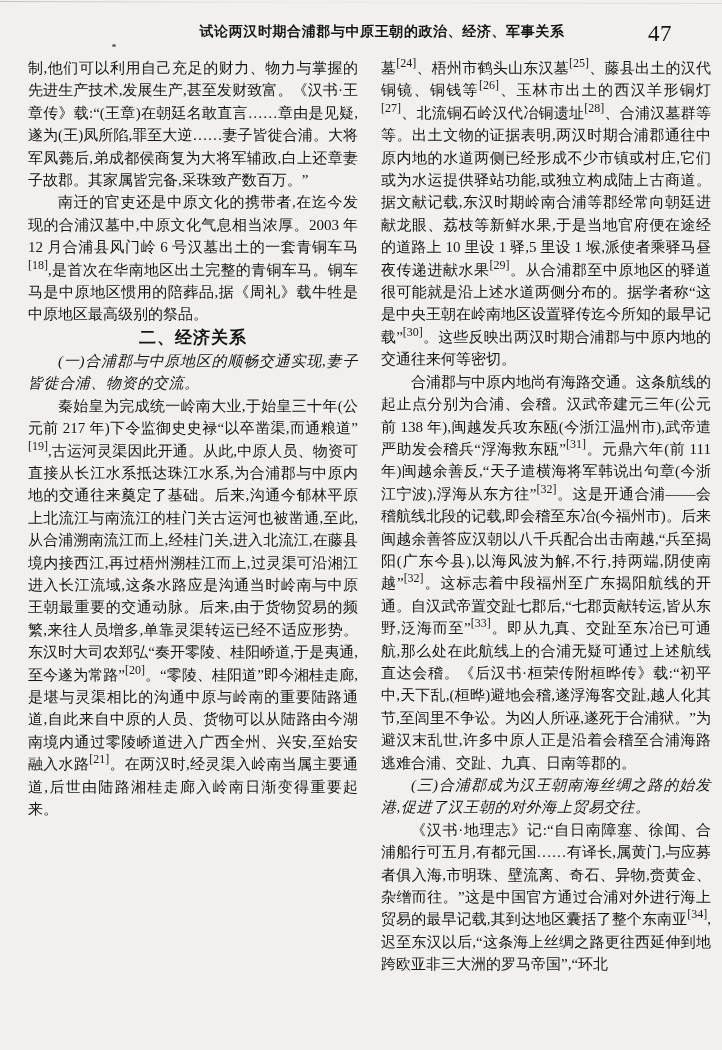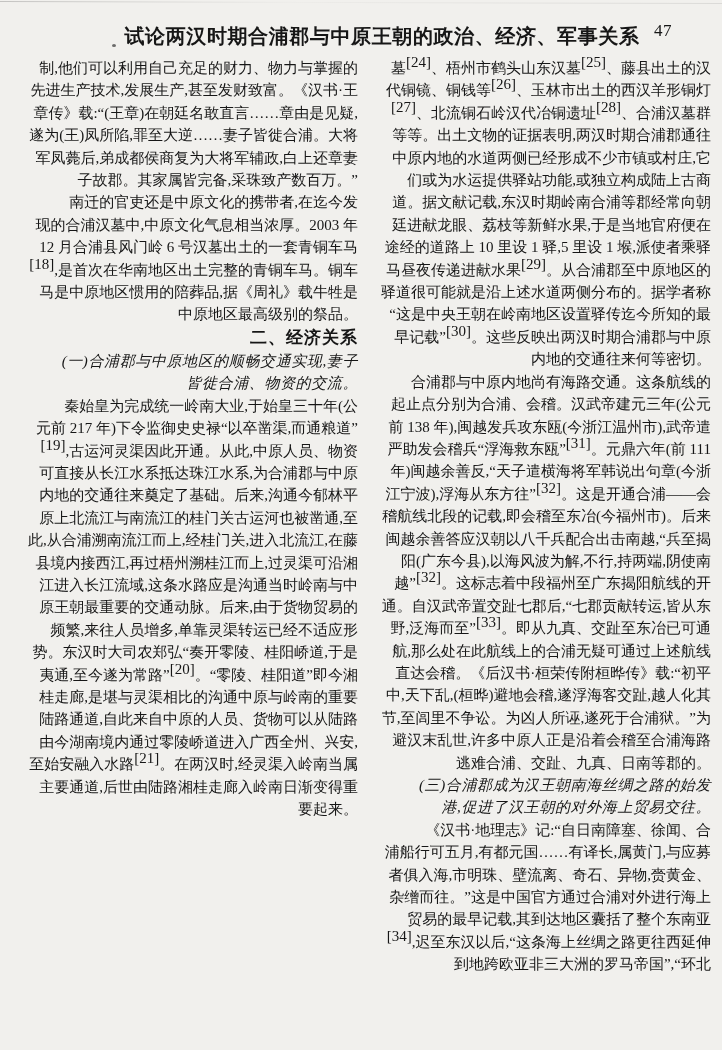--- a/index.html
+++ b/index.html
@@ -20,54 +20,54 @@
   .scan-dot {
     position: absolute; left: 112px; top: 44px; width: 4px; height: 3px;
     background: #4a4a4a; border-radius: 50%; opacity: .8;
   }
   .page-header { position: absolute; top: 0; left: 0; width: 100%; height: 56px; }
   .running-title {
     position: absolute; top: 23px; left: calc(50% + 21px);
     transform: translateX(-50%);
     white-space: nowrap;
     font-weight: bold;
-    font-size: 20px;
+    font-size: 14px;
     letter-spacing: .6px;
   }
   .page-number {
     position: absolute; top: 21px; right: 50px;
-    font-size: 17px;
+    font-size: 23px;
     letter-spacing: .5px;
   }
   .columns {
     position: absolute; top: 57px; left: 28px;
     width: 667px;
     display: flex;
     gap: 23px;
   }
   .col { width: 330px; flex: 0 0 330px; }
-  .col p, .col h2 { margin: 0; text-align: right; }
+  .col p, .col h2 { margin: 0; }
   .body, .kai {
     font-size: 15px;
     line-height: 22.4px;
     text-align: justify;
   }
   .indent { text-indent: 2em; }
   .noindent { text-indent: 0; }
   .kai { font-style: italic; letter-spacing: .04em; }
   .heading {
     font-size: 17px;
     font-weight: bold;
     text-align: center;
     margin: 11px 0 9px 0;
     line-height: 24px;
     letter-spacing: 1px;
   }
   sup {
-    font-size: 15px;
+    font-size: 12px;
     line-height: 0;
     vertical-align: super;
     letter-spacing: 0;
     font-style: normal;
   }
 </style>
 </head>
 <body>
 
 <div class="scan-edge-top"></div>

